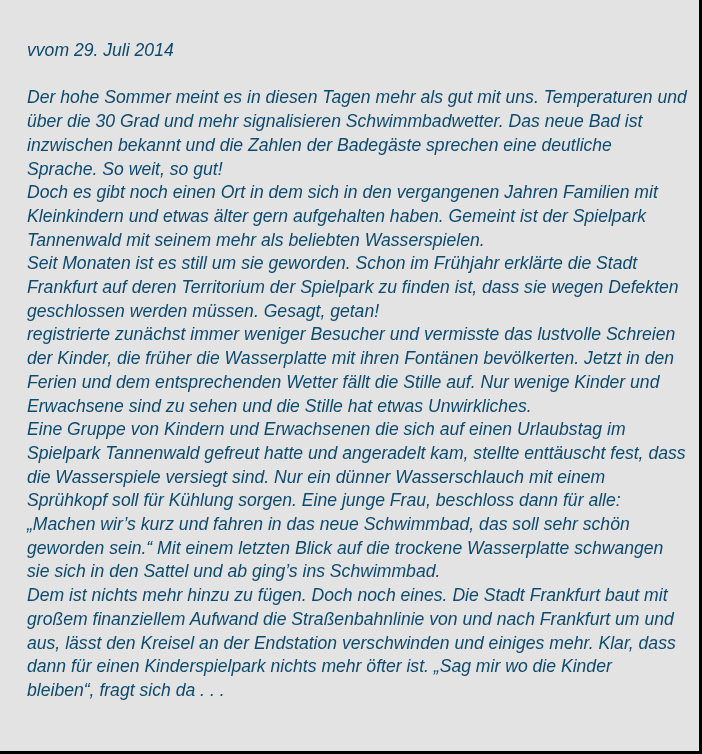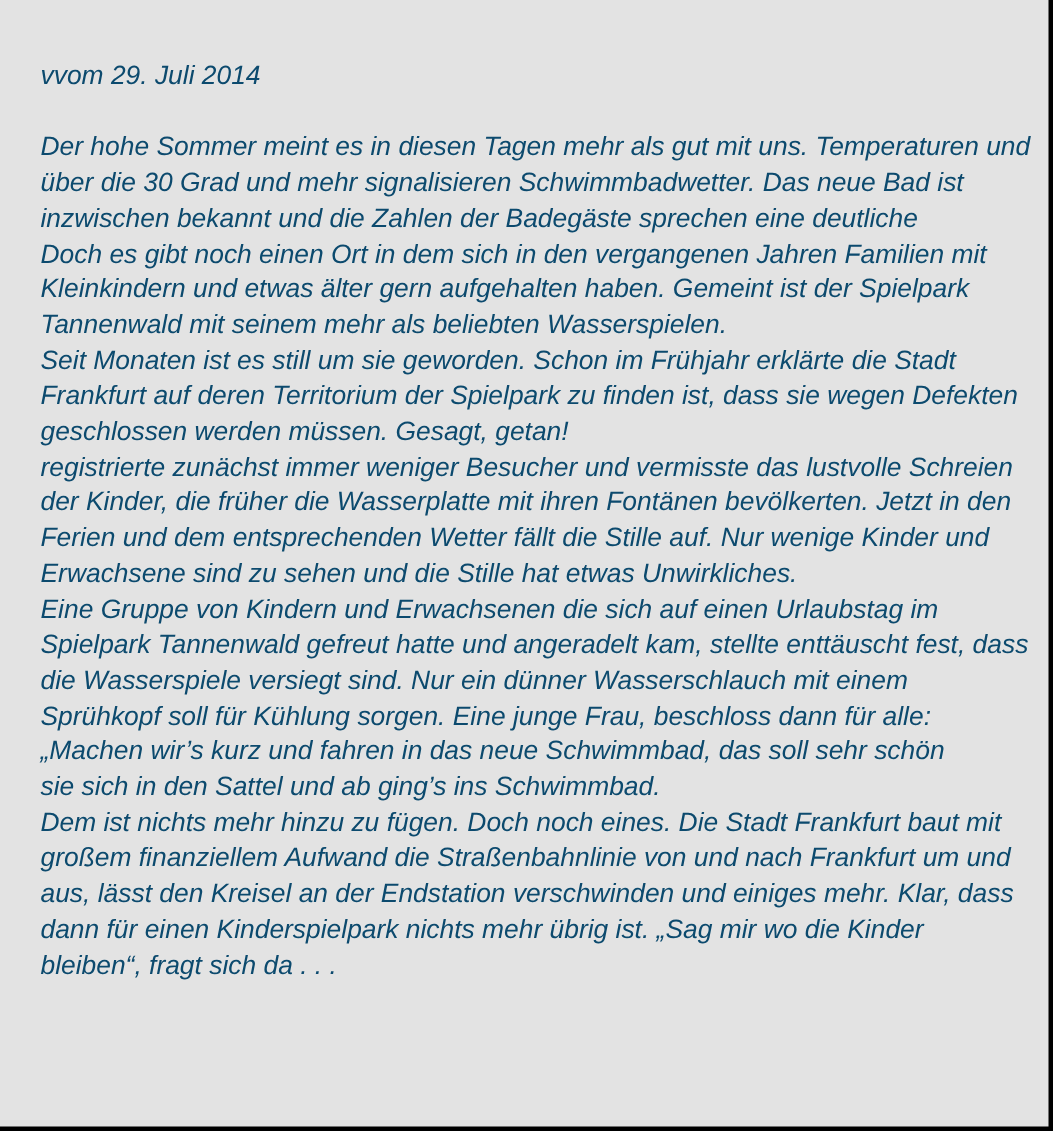--- a/index.html
+++ b/index.html
@@ -34,35 +34,37 @@
 </head>
 <body>
 
 <div class="sheet">
   <div class="line">vvom 29. Juli 2014</div>
   <div class="blank-line"></div>
   <div>
       <div class="line">Der hohe Sommer meint es in diesen Tagen mehr als gut mit uns. Temperaturen und</div>
       <div class="line">über die 30 Grad und mehr signalisieren Schwimmbadwetter. Das neue Bad ist</div>
       <div class="line">inzwischen bekannt und die Zahlen der Badegäste sprechen eine deutliche</div>
+      <div class="line">Sprache. So weit, so gut!</div>
       <div class="line">Doch es gibt noch einen Ort in dem sich in den vergangenen Jahren Familien mit</div>
       <div class="line">Kleinkindern und etwas älter gern aufgehalten haben. Gemeint ist der Spielpark</div>
       <div class="line">Tannenwald mit seinem mehr als beliebten Wasserspielen.</div>
       <div class="line">Seit Monaten ist es still um sie geworden. Schon im Frühjahr erklärte die Stadt</div>
       <div class="line">Frankfurt auf deren Territorium der Spielpark zu finden ist, dass sie wegen Defekten</div>
       <div class="line">geschlossen werden müssen. Gesagt, getan!</div>
       <div class="line">registrierte zunächst immer weniger Besucher und vermisste das lustvolle Schreien</div>
       <div class="line">der Kinder, die früher die Wasserplatte mit ihren Fontänen bevölkerten. Jetzt in den</div>
       <div class="line">Ferien und dem entsprechenden Wetter fällt die Stille auf. Nur wenige Kinder und</div>
       <div class="line">Erwachsene sind zu sehen und die Stille hat etwas Unwirkliches.</div>
       <div class="line">Eine Gruppe von Kindern und Erwachsenen die sich auf einen Urlaubstag im</div>
       <div class="line">Spielpark Tannenwald gefreut hatte und angeradelt kam, stellte enttäuscht fest, dass</div>
       <div class="line">die Wasserspiele versiegt sind. Nur ein dünner Wasserschlauch mit einem</div>
       <div class="line">Sprühkopf soll für Kühlung sorgen. Eine junge Frau, beschloss dann für alle:</div>
       <div class="line">„Machen wir’s kurz und fahren in das neue Schwimmbad, das soll sehr schön</div>
+      <div class="line">geworden sein.“ Mit einem letzten Blick auf die trockene Wasserplatte schwangen</div>
       <div class="line">sie sich in den Sattel und ab ging’s ins Schwimmbad.</div>
       <div class="line">Dem ist nichts mehr hinzu zu fügen. Doch noch eines. Die Stadt Frankfurt baut mit</div>
       <div class="line">großem finanziellem Aufwand die Straßenbahnlinie von und nach Frankfurt um und</div>
       <div class="line">aus, lässt den Kreisel an der Endstation verschwinden und einiges mehr. Klar, dass</div>
-      <div class="line">dann für einen Kinderspielpark nichts mehr übrig ist. „Sag mir wo die Kinder</div>
+      <div class="line">dann für einen Kinderspielpark nichts mehr öfter ist. „Sag mir wo die Kinder</div>
       <div class="line">bleiben“, fragt sich da . . .</div>
     </div>
 </div>
 
 </body></html>

